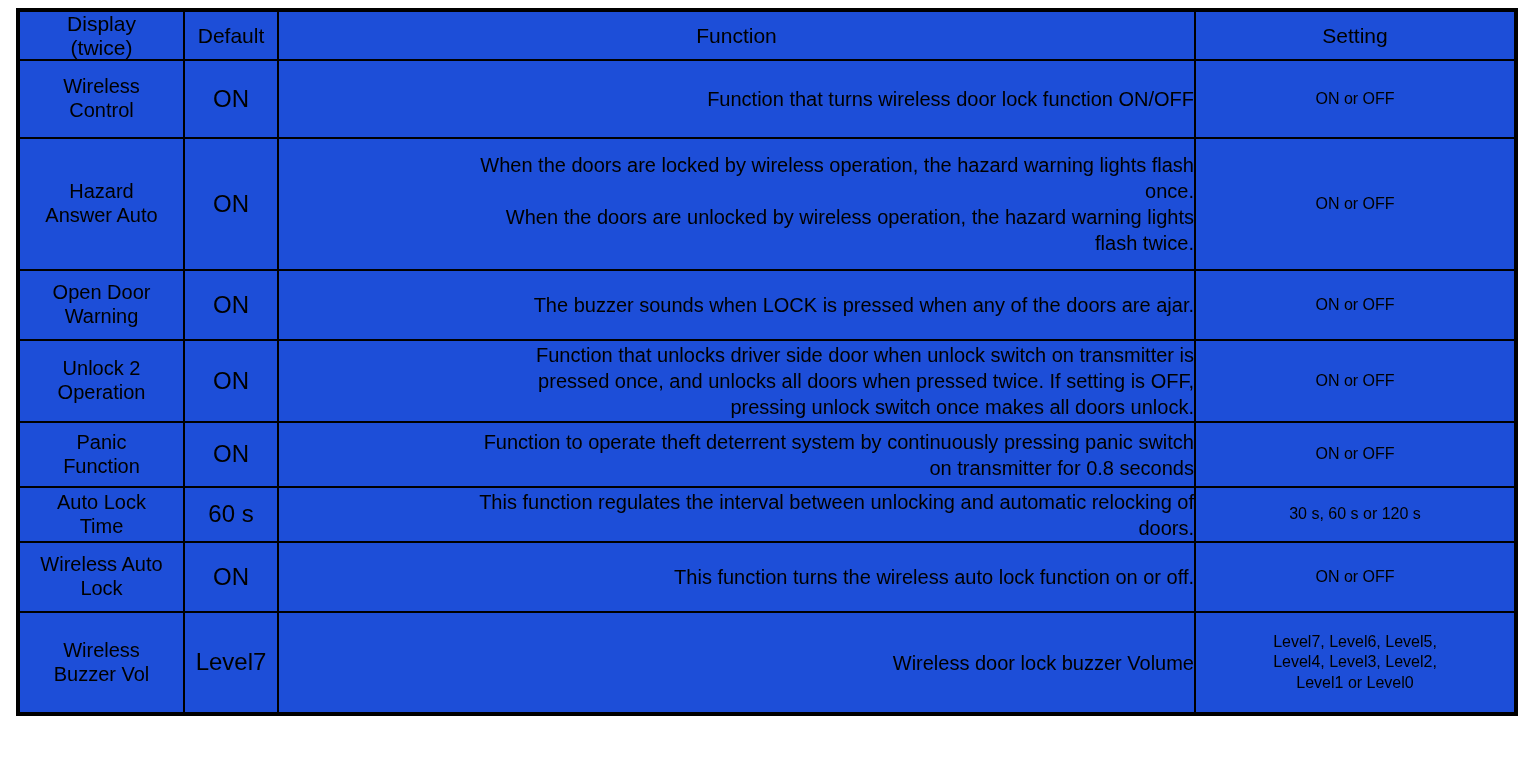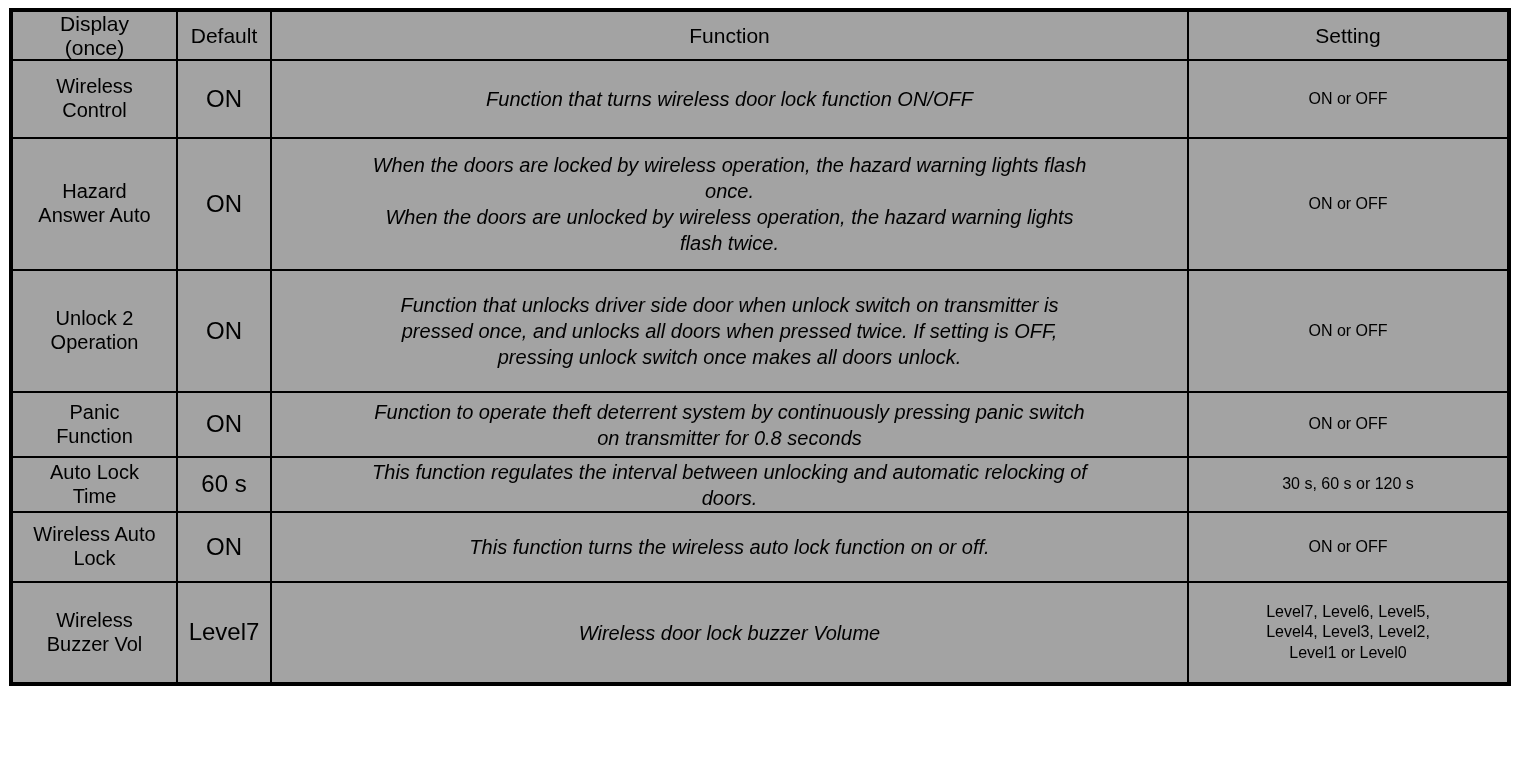--- a/index.html
+++ b/index.html
@@ -15,26 +15,26 @@
     overflow: hidden;
   }
   #page {
     position: relative;
     width: 1520px;
     height: 784px;
     background: #ffffff;
   }
   table.spec {
     position: absolute;
-    left: 9px;
+    left: 16px;
     top: 8px;
     width: 1498px;
     border-collapse: collapse;
     table-layout: fixed;
-    background: #a3a3a3;
+    background: #1d4ed8;
     border: 4px solid #000000;
   }
   table.spec td, table.spec th {
     border: 2px solid #000000;
     padding: 0;
     vertical-align: middle;
     font-weight: normal;
   }
   
   col.c-display { width: 166px; }
@@ -58,25 +58,24 @@
     line-height: 1.18;
     padding: 4px 3px;
   }
   td.cell-default {
     text-align: center;
     font-size: 24px;
     line-height: 1.18;
     padding: 4px 3px;
   }
   td.cell-function {
-    text-align: center;
+    text-align: right;
     font-size: 20px;
     line-height: 1.30;
     padding: 5px 6px 5px 9px;
-    font-style: italic;
   }
   td.cell-setting {
     text-align: center;
     font-size: 16px;
     line-height: 1.28;
     padding: 4px 5px;
   }
   .fn-line { display: block; white-space: nowrap; }
   .dline { display: block; }
 </style>
@@ -88,21 +87,21 @@
     <colgroup>
       <col class="c-display">
       <col class="c-default">
       <col class="c-function">
       <col class="c-setting">
     </colgroup>
     <thead>
       <tr>
         <th class="th-display">
           <span class="dline">Display</span>
-          <span class="dline">(once)</span>
+          <span class="dline">(twice)</span>
         </th>
         <th class="th-default">Default</th>
         <th class="th-function">Function</th>
         <th class="th-setting">Setting</th>
       </tr>
     </thead>
     <tbody id="tbody">
         <tr style="height: 78px;">
           <td class="cell-display">
             <span class="dline">Wireless</span>
@@ -125,21 +124,34 @@
           <td class="cell-function">
             <span class="fn-line">When the doors are locked by wireless operation, the hazard warning lights flash</span>
             <span class="fn-line">once.</span>
             <span class="fn-line">When the doors are unlocked by wireless operation, the hazard warning lights</span>
             <span class="fn-line">flash twice.</span>
           </td>
           <td class="cell-setting">
             <span class="fn-line">ON or OFF</span>
           </td>
         </tr>
-        <tr style="height: 122px;">
+        <tr style="height: 70px;">
+          <td class="cell-display">
+            <span class="dline">Open Door</span>
+            <span class="dline">Warning</span>
+          </td>
+          <td class="cell-default">ON</td>
+          <td class="cell-function">
+            <span class="fn-line">The buzzer sounds when LOCK is pressed when any of the doors are ajar.</span>
+          </td>
+          <td class="cell-setting">
+            <span class="fn-line">ON or OFF</span>
+          </td>
+        </tr>
+        <tr style="height: 82px;">
           <td class="cell-display">
             <span class="dline">Unlock 2</span>
             <span class="dline">Operation</span>
           </td>
           <td class="cell-default">ON</td>
           <td class="cell-function">
             <span class="fn-line">Function that unlocks driver side door when unlock switch on transmitter is</span>
             <span class="fn-line">pressed once, and unlocks all doors when pressed twice. If setting is OFF,</span>
             <span class="fn-line">pressing unlock switch once makes all doors unlock.</span>
           </td>

